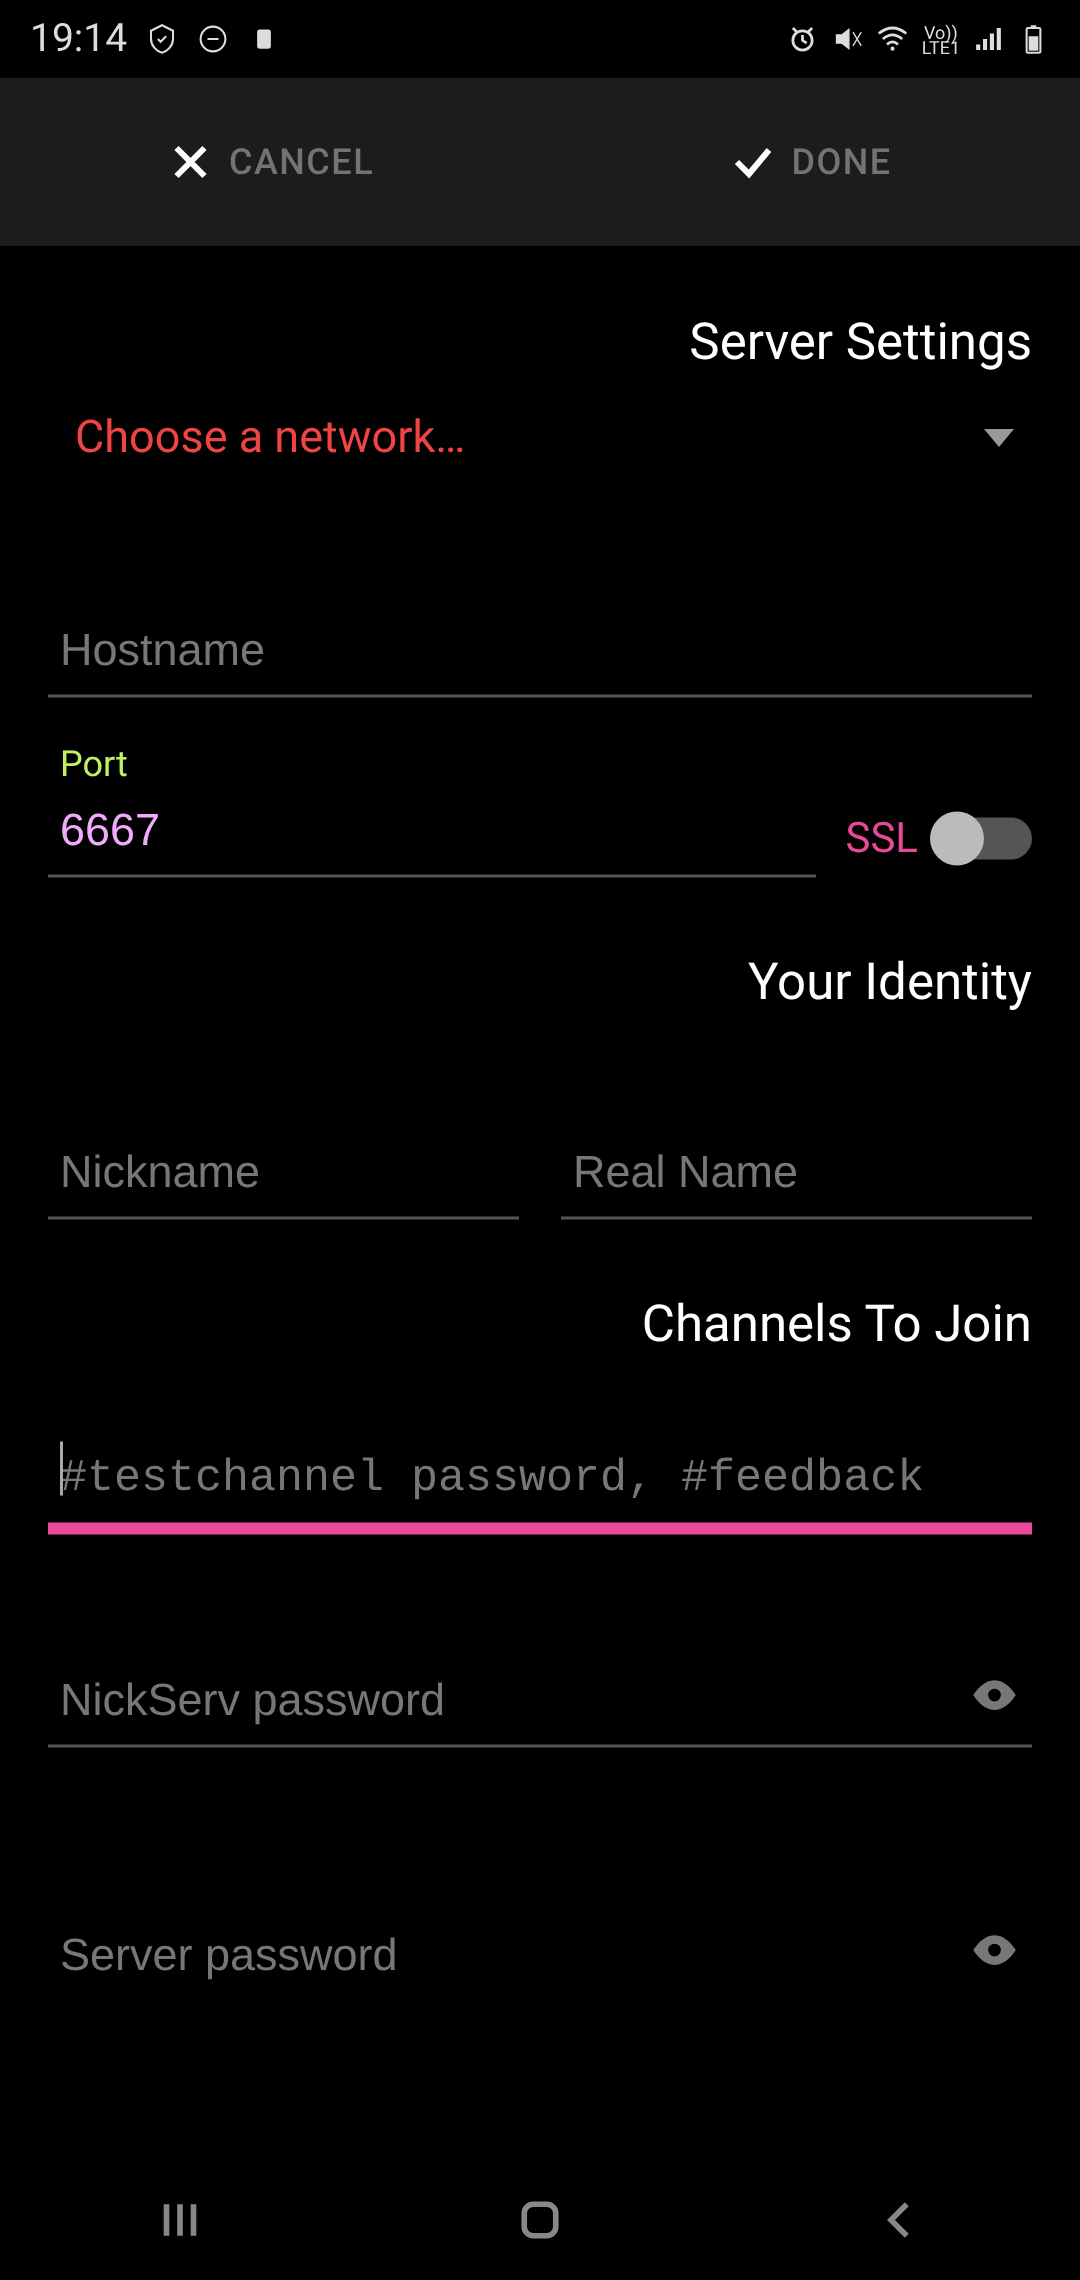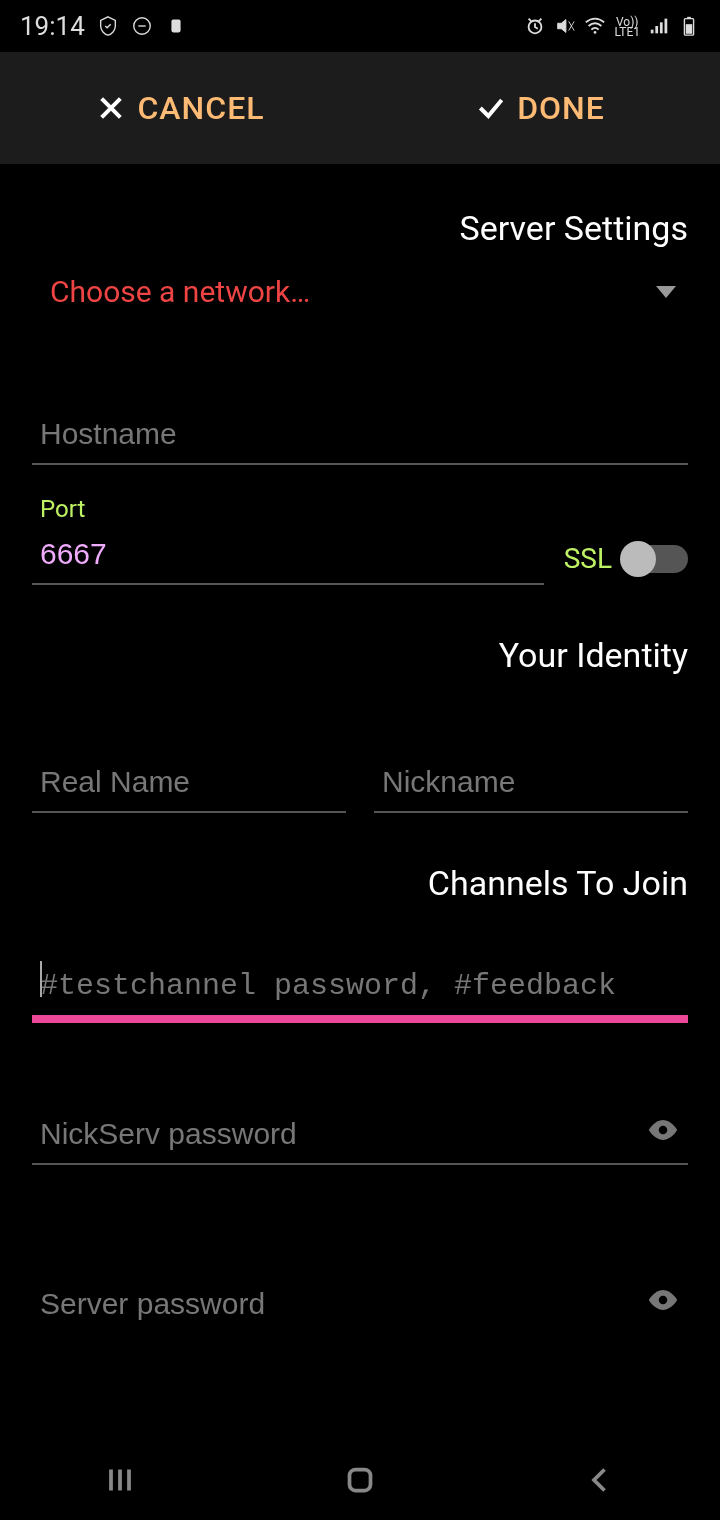--- a/index.html
+++ b/index.html
@@ -49,22 +49,22 @@
       background: #1c1c1c;
       display: flex;
       align-items: center;
     }
     .action-btn {
       flex: 1;
       display: flex;
       align-items: center;
       justify-content: center;
       gap: 10px;
-      color: #fdba74;
-      font-size: 32px;
+      color: #737373;
+      font-size: 24px;
       font-weight: 500;
       letter-spacing: 1px;
     }
     .action-icon {
       width: 32px;
       height: 32px;
       fill: none;
       stroke: #fff;
       stroke-width: 3;
     }
@@ -132,21 +132,21 @@
       position: relative;
     }
     .ssl-wrap {
       display: flex;
       align-items: center;
       gap: 10px;
       padding-bottom: 10px;
     }
     .ssl-label {
       font-size: 28px;
-      color: #bef264;
+      color: #ec4899;
     }
     .toggle {
       width: 66px;
       height: 28px;
       background: #555;
       border-radius: 14px;
       position: relative;
     }
     .toggle-knob {
       width: 36px;
@@ -295,22 +295,22 @@
     <div class="ssl-wrap">
       <span class="ssl-label">SSL</span>
       <div class="toggle">
         <div class="toggle-knob"></div>
       </div>
     </div>
   </div>
 
   <div class="section-title sub">Your Identity</div>
   <div class="two-col">
+    <input class="field-input" placeholder="Nickname" style="">
     <input class="field-input" placeholder="Real Name" style="">
-    <input class="field-input" placeholder="Nickname" style="">
   </div>
 
   <div class="section-title sub">Channels To Join</div>
   <div class="input-field channels-field" style="position:relative">
     <div class="cursor-line"></div>
     <input class="field-input focused" placeholder="#testchannel password, #feedback" style="">
   </div>
 
   <div class="pw-row">
     <input class="field-input" type="password" placeholder="NickServ password" style="">

